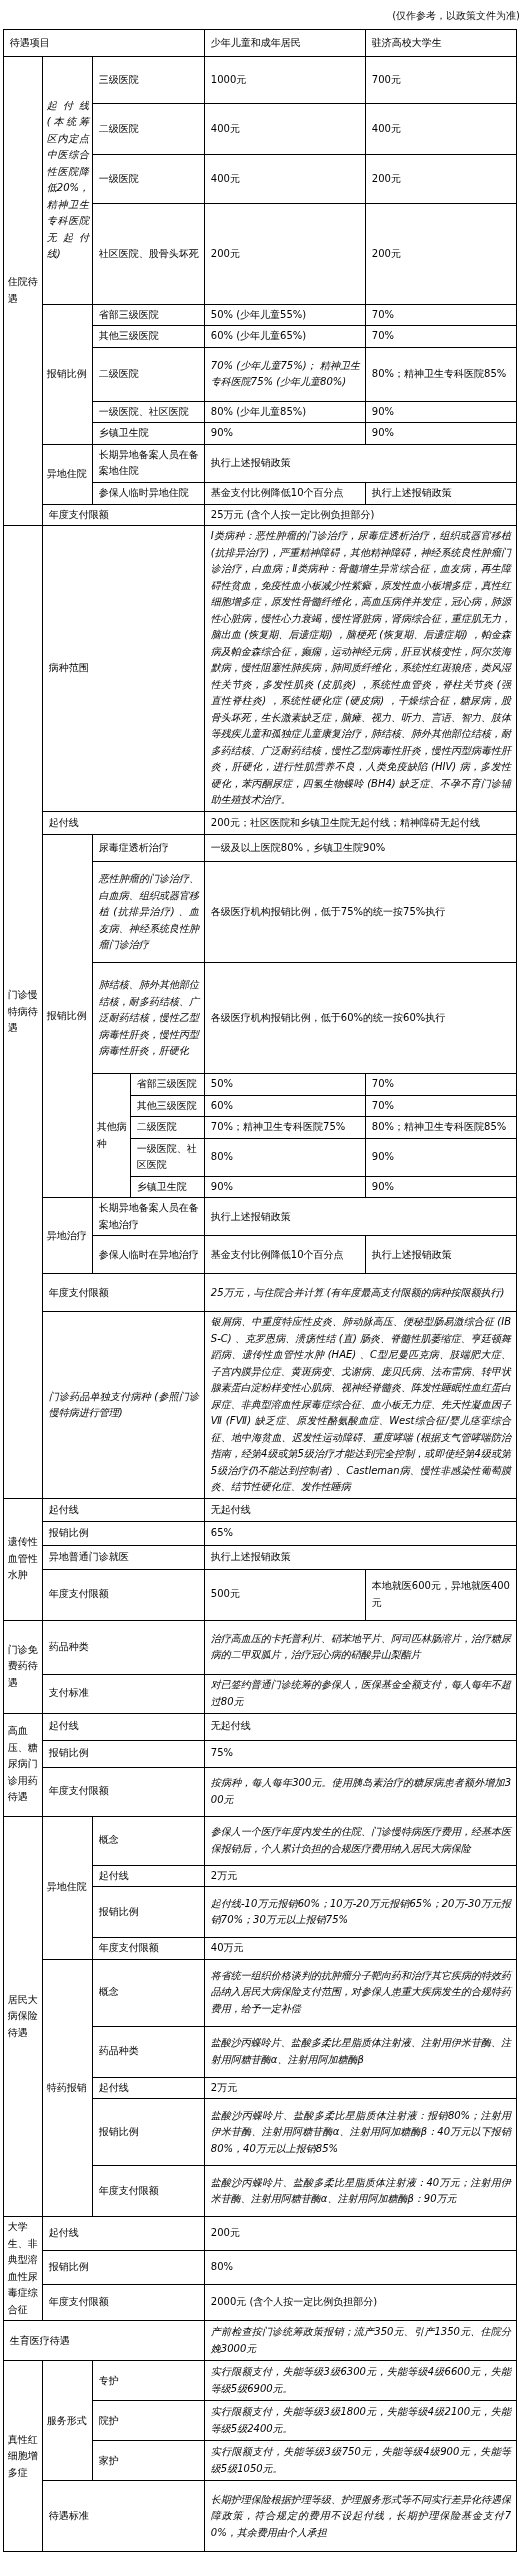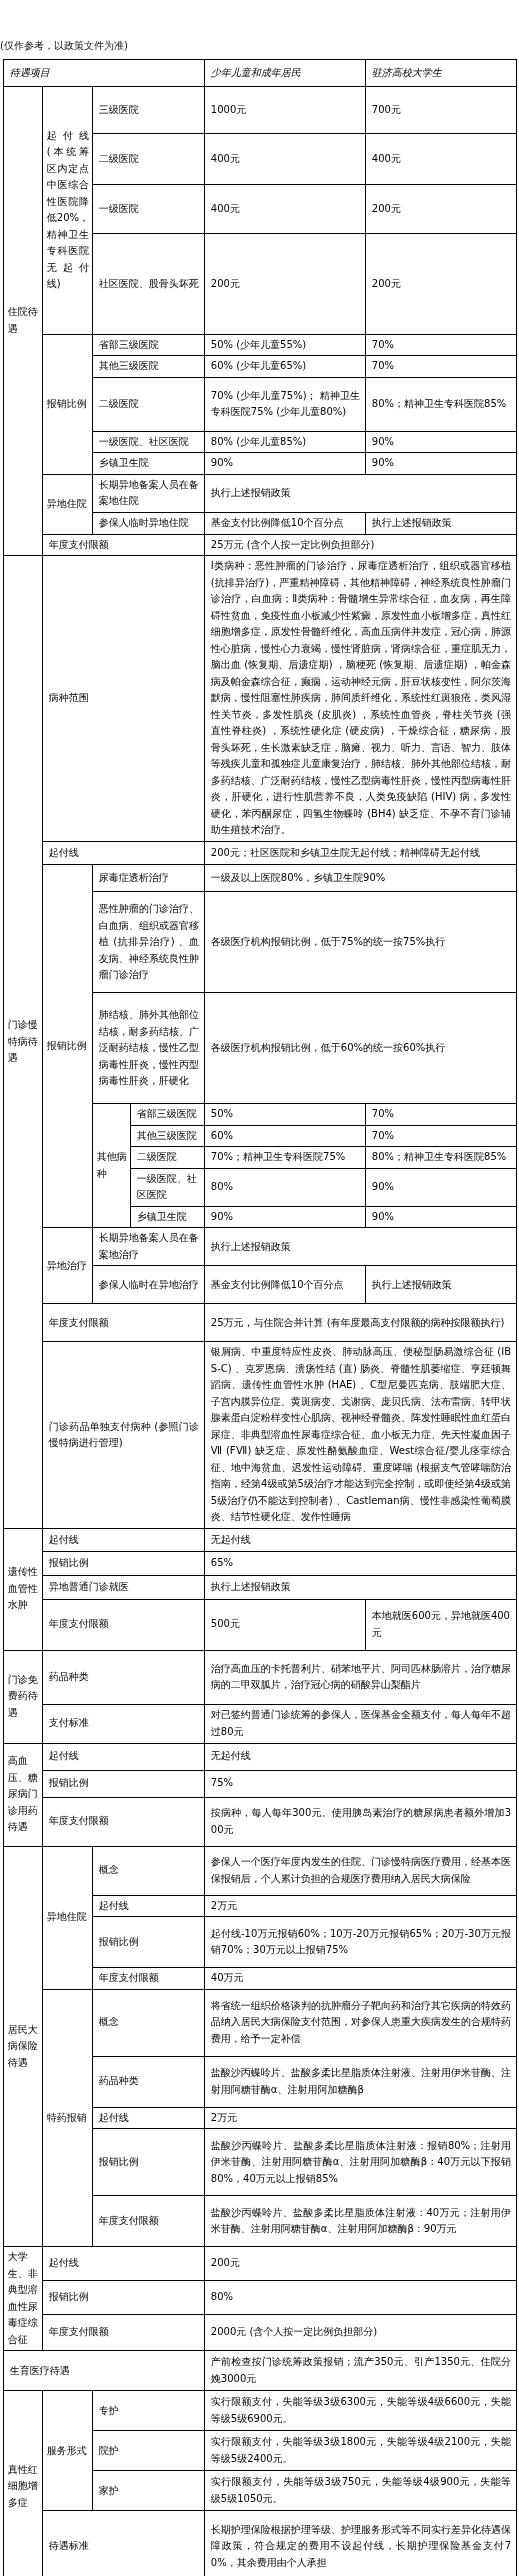--- a/index.html
+++ b/index.html
@@ -1,26 +1,26 @@
 <!DOCTYPE html>
 <html style="font-size:10.8px"><head>
 <meta charset="utf-8">
 <style>
   html,body{margin:0;padding:0;background:#fff;}
   body{width:520px;font-family:"DejaVu Sans","Liberation Sans",sans-serif;color:#000;}
-  .doc-title{width:520px;text-align:left;font-size:10px;padding:9.4px 0 5.4px 0;color:#111;margin-top:30px;}
+  .doc-title{width:520px;text-align:right;font-size:10px;padding:9.4px 0 5.4px 0;color:#111;}
   table.policy{border-collapse:collapse;table-layout:fixed;width:513px;margin-left:3.4px;
     border:1.3px solid #000;font-size:10px;}
   col.cA{width:39px;}col.cB{width:50px;}col.cC1{width:38px;}col.cC2{width:74px;}
   col.cD{width:161px;}col.cE{width:151px;}
   td{border:0.7px solid #000;vertical-align:middle;padding:2px 5.4px;line-height:1.65;
      word-break:break-all;overflow-wrap:anywhere;}
-  td.hd{font-size:10px;font-style:italic;}
+  td.hd{font-size:10px;}
   td.sec{padding:2px 3.4px;}
-  td.just{text-align:justify;}
+  td.just{text-align:justify;font-style:italic;}
   tr.sect > td{border-top:1.3px solid #000;}
 </style>
 </head>
 <body>
 
 <div class="doc-title">(仅作参考，以政策文件为准)</div>
 
 <table class="policy">
 <colgroup>
       <col class="cA">

